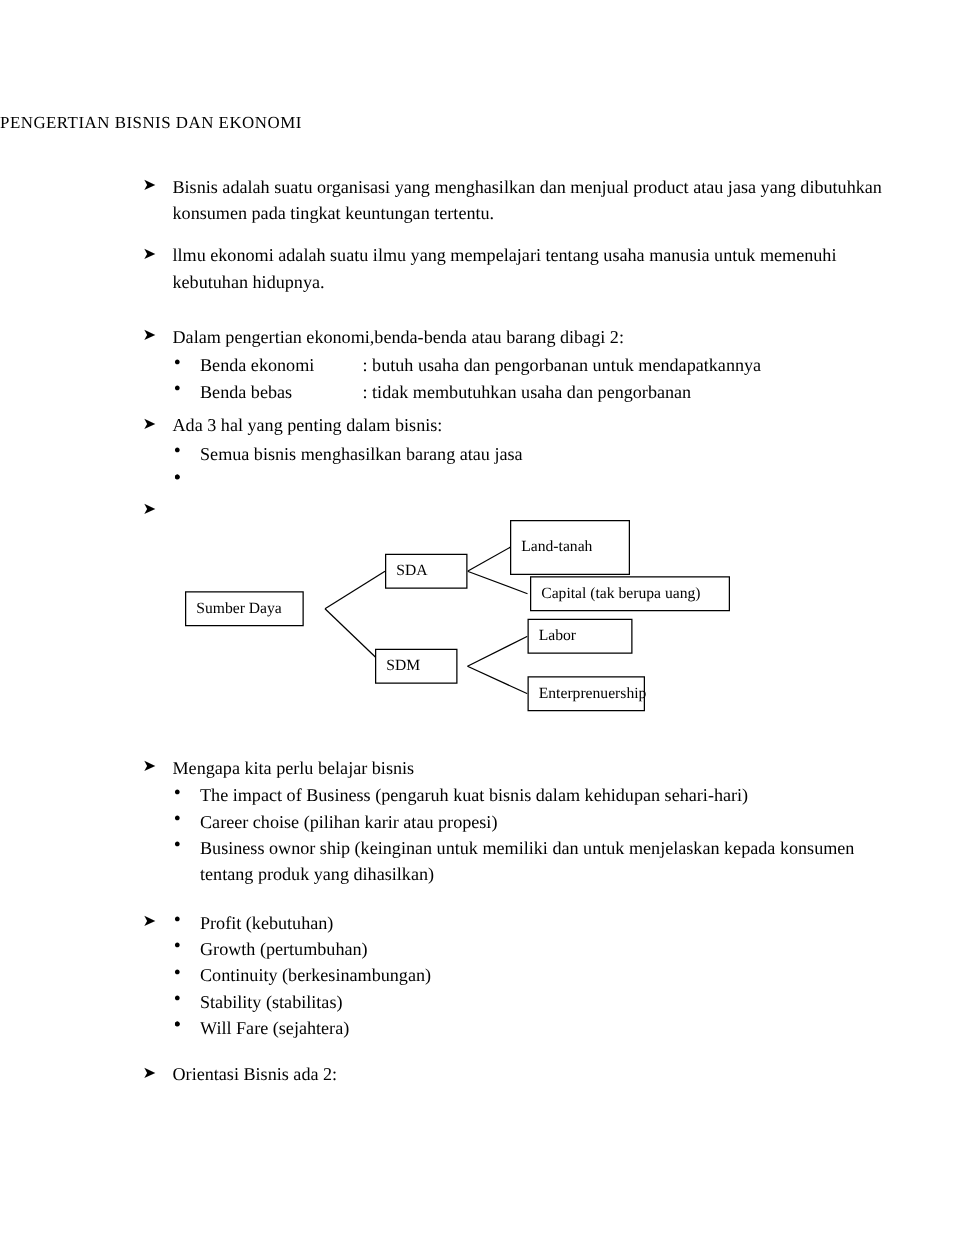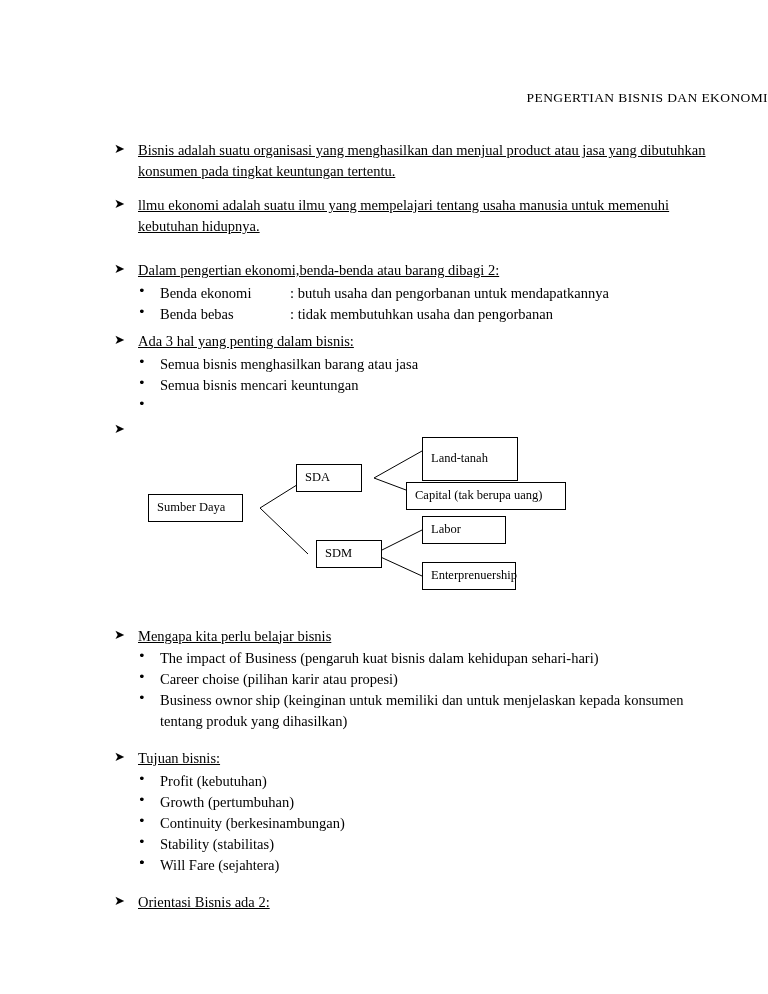--- a/index.html
+++ b/index.html
@@ -15,21 +15,21 @@
     position: relative;
     overflow: hidden;
   }
   .page {
     position: relative;
     width: 768px;
     height: 994px;
     padding: 0;
   }
   .doc-title {
-    text-align: right;
+    text-align: left;
     font-size: 13.5px;
     letter-spacing: 0.4px;
     margin-top: 90px;
     margin-bottom: 0;
     font-weight: normal;
   }
   .content {
     margin-top: 34px;
     padding-left: 112px;
     padding-right: 60px;
@@ -43,21 +43,20 @@
   }
   .arrow-item > .marker {
     position: absolute;
     left: 2px;
     top: 0;
     font-size: 13px;
     font-family: "DejaVu Sans", sans-serif;
   }
   .arrow-item .text {
     display: block;
-    text-decoration: underline;
   }
   .sub-list {
     list-style: none;
     margin: 0;
     padding: 0;
     margin-top: 2px;
   }
   .sub-list li {
     position: relative;
     padding-left: 22px;
@@ -144,21 +143,20 @@
     <div class="arrow-item tight">
       <span class="marker">➤</span>
       <span class="text">Ada 3 hal yang penting dalam bisnis:</span>
       <ul class="sub-list">
         <li>
           <span class="bullet">•</span>
           <span>Semua bisnis menghasilkan barang atau jasa</span>
         </li>
         <li>
           <span class="bullet">•</span>
-          <span>Semua bisnis mencari keuntungan</span>
         </li>
         <li>
           <span class="bullet">•</span>
         </li>
       </ul>
     </div>
 
     <div class="spacer-md"></div>
 
     <div class="arrow-item" style="margin-bottom:0;">
@@ -178,27 +176,27 @@
 
           <line x1="262" y1="52" x2="310" y2="70" stroke="#000" stroke-width="1"></line>
 
           <line x1="262" y1="128" x2="310" y2="104" stroke="#000" stroke-width="1"></line>
 
           <line x1="262" y1="128" x2="310" y2="150" stroke="#000" stroke-width="1"></line>
         </svg>
 
         <div class="dbox" style="left:36px; top:68px; width:95px; height:28px;">Sumber Daya</div>
 
-        <div class="dbox" style="left:184px; top:38px; width:66px; height:28px;">SDA</div>
-
-        <div class="dbox" style="left:204px; top:114px; width:66px; height:28px;">SDM</div>
-
-        <div class="dbox" style="left:310px; top:11px; width:96px; height:44px;">Land-tanah</div>
-
-        <div class="dbox" style="left:294px; top:56px; width:160px; height:28px;">Capital (tak berupa uang)</div>
+        <div class="dbox" style="left:196px; top:38px; width:66px; height:28px;">SDA</div>
+
+        <div class="dbox" style="left:188px; top:114px; width:66px; height:28px;">SDM</div>
+
+        <div class="dbox" style="left:296px; top:11px; width:96px; height:44px;">Land-tanah</div>
+
+        <div class="dbox" style="left:312px; top:56px; width:160px; height:28px;">Capital (tak berupa uang)</div>
 
         <div class="dbox" style="left:310px; top:90px; width:84px; height:28px;">Labor</div>
 
         <div class="dbox" style="left:310px; top:136px; width:94px; height:28px;">Enterprenuership</div>
       </div>
     </div>
 
     <div class="arrow-item tight">
       <span class="marker">➤</span>
       <span class="text">Mengapa kita perlu belajar bisnis</span>
@@ -215,21 +213,20 @@
           <span class="bullet">•</span>
           <span>Business ownor ship (keinginan untuk memiliki dan untuk menjelaskan kepada konsumen tentang produk yang dihasilkan)</span>
         </li>
       </ul>
     </div>
 
     <div class="spacer-sm"></div>
 
     <div class="arrow-item tight">
       <span class="marker">➤</span>
-      <span class="text">Tujuan bisnis:</span>
       <ul class="sub-list">
         <li>
           <span class="bullet">•</span>
           <span>Profit (kebutuhan)</span>
         </li>
         <li>
           <span class="bullet">•</span>
           <span>Growth (pertumbuhan)</span>
         </li>
         <li>

